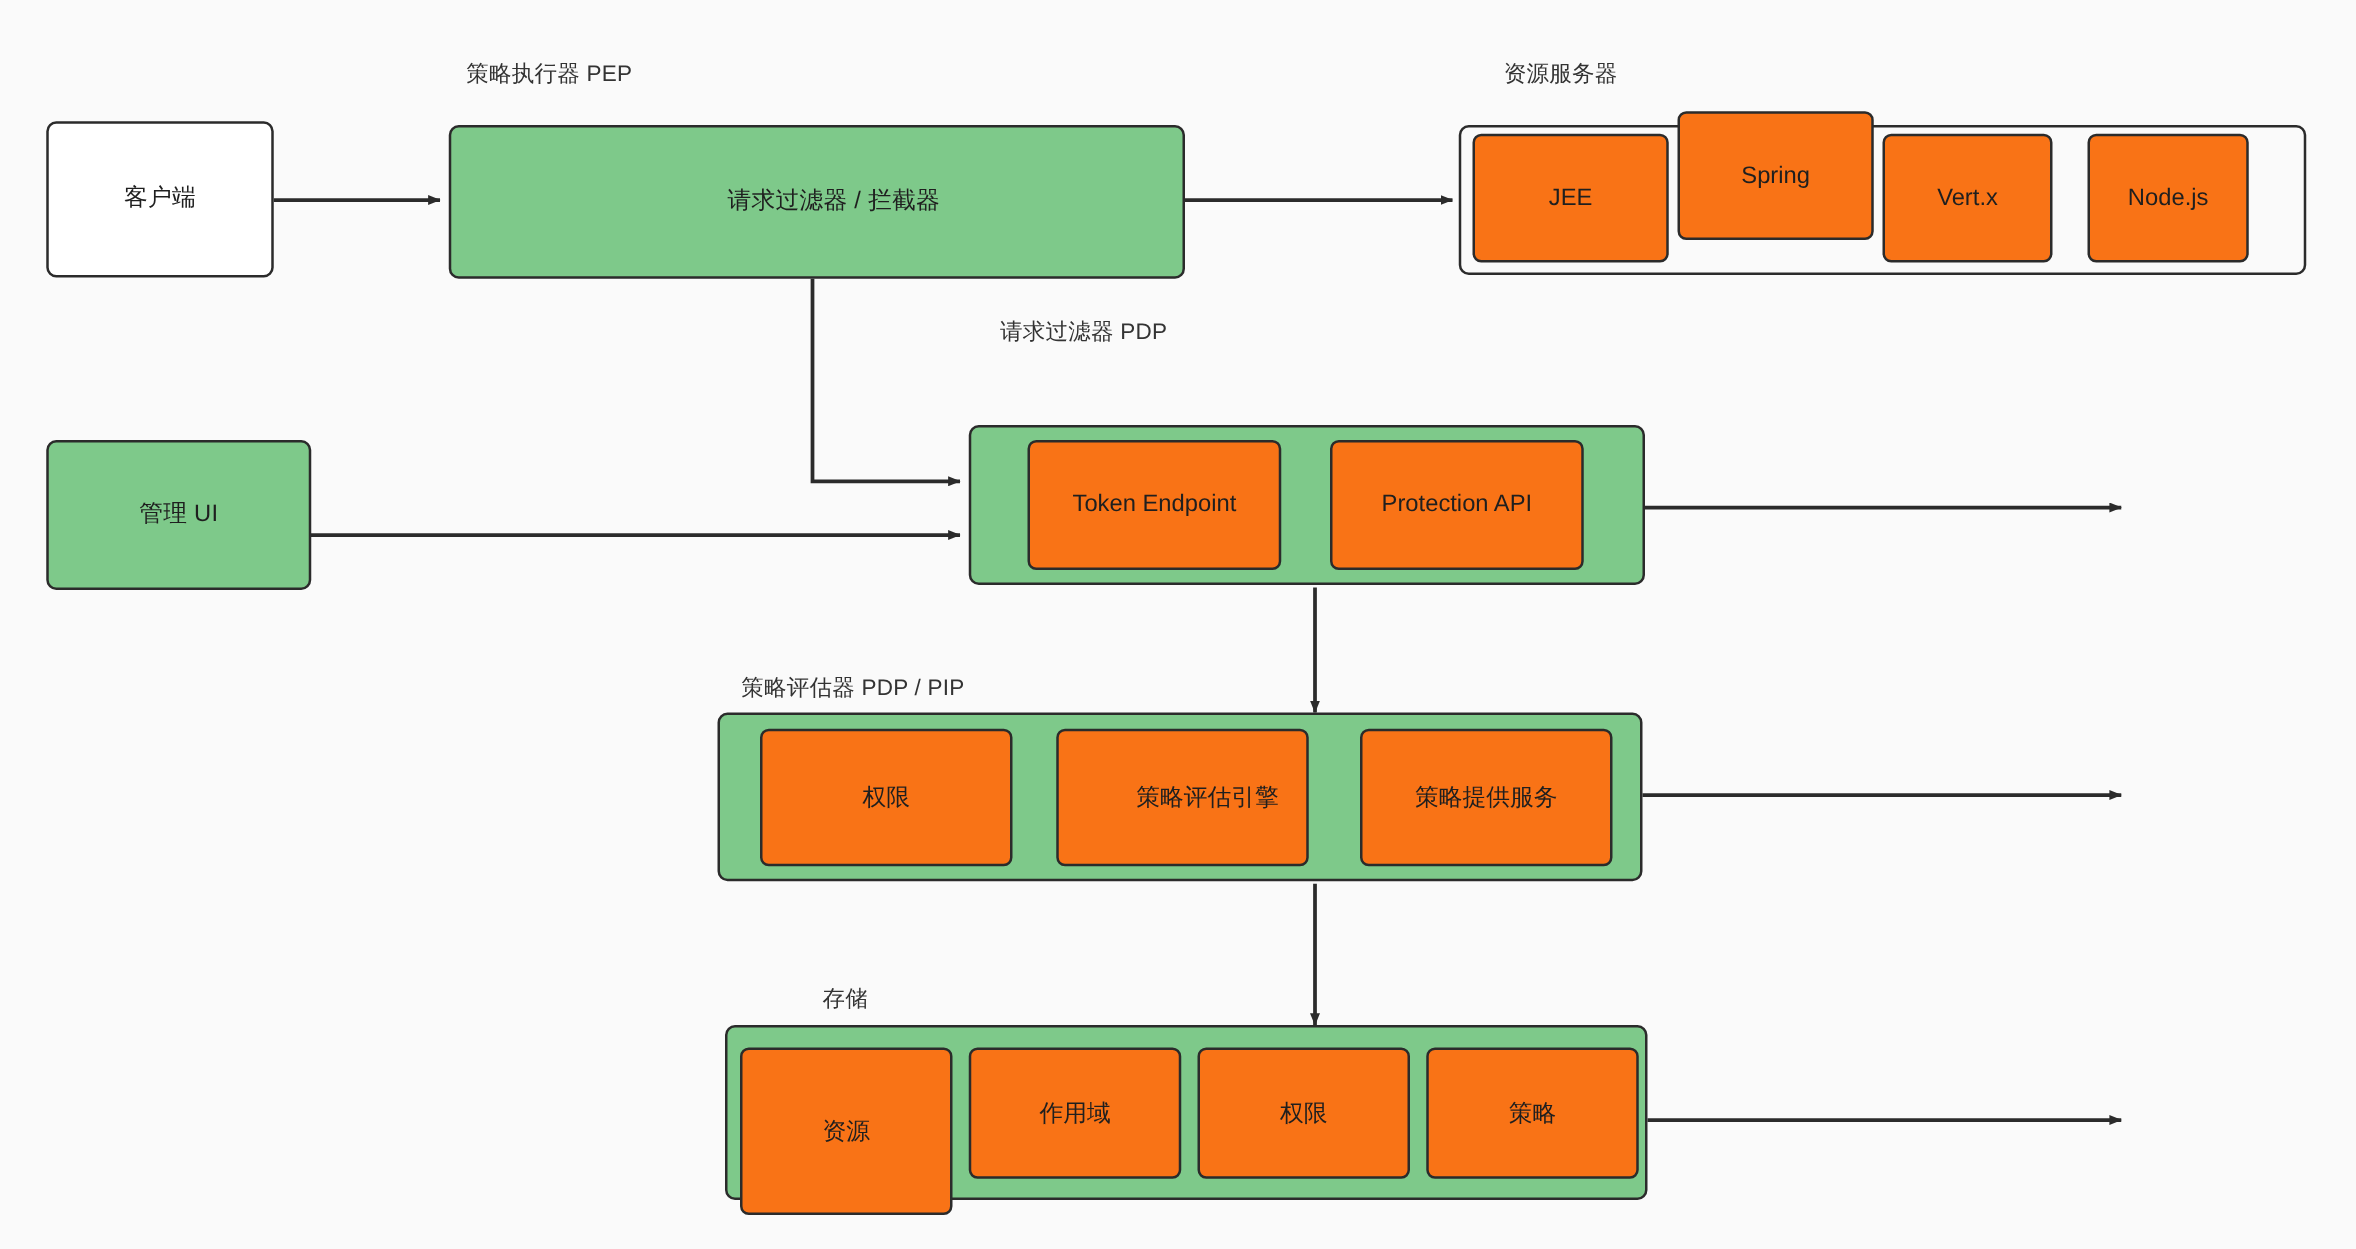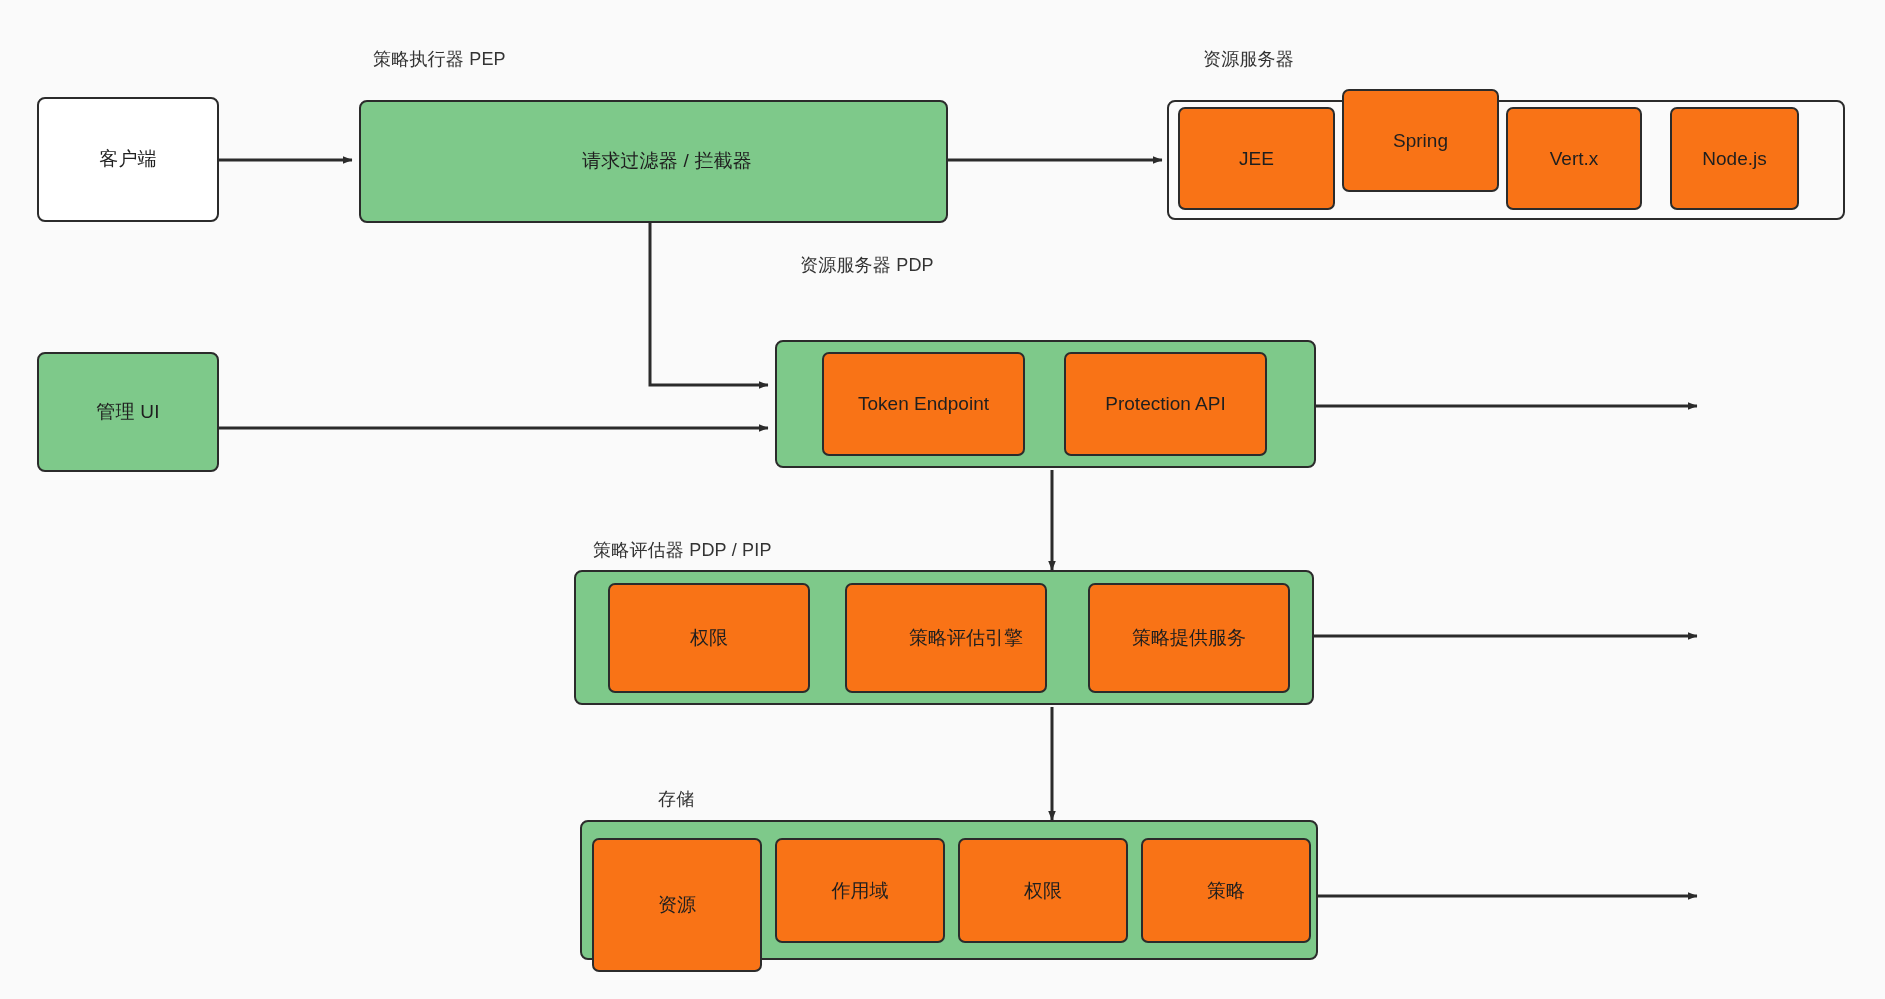--- a/index.html
+++ b/index.html
@@ -105,23 +105,23 @@
   <div class="node green" style="left:359px; top:100px; width:589px; height:123px;padding-left:27px;">请求过滤器 / 拦截器</div>
 
   <div class="grouplabel" style="left:1203px; top:47px;">资源服务器</div>
 
   <div class="node plain" style="left:1167px; top:100px; width:678px; height:120px;"></div>
   <div class="inner" style="left:1178px; top:107px; width:157px; height:103px;">JEE</div>
   <div class="inner" style="left:1342px; top:89px; width:157px; height:103px;text-align:right;">Spring</div>
   <div class="inner" style="left:1506px; top:107px; width:136px; height:103px;">Vert.x</div>
   <div class="inner" style="left:1670px; top:107px; width:129px; height:103px;">Node.js</div>
 
-  <div class="grouplabel" style="left:800px; top:253px;">资源服务器 PDP</div>
+  <div class="grouplabel" style="left:800px; top:253px;">请求过滤器 PDP</div>
 
-  <div class="node green" style="left:37px; top:352px; width:182px; height:120px;">管理 UI</div>
+  <div class="node green" style="left:37px; top:352px; width:212px; height:120px;">管理 UI</div>
 
   <div class="node green" style="left:775px; top:340px; width:541px; height:128px;"></div>
   <div class="inner" style="left:822px; top:352px; width:203px; height:104px;">Token Endpoint</div>
   <div class="inner" style="left:1064px; top:352px; width:203px; height:104px;">Protection API</div>
 
 
   <div class="grouplabel" style="left:593px; top:538px;">策略评估器 PDP / PIP</div>
 
   <div class="node green" style="left:574px; top:570px; width:740px; height:135px;"></div>
   <div class="inner" style="left:608px; top:583px; width:202px; height:110px;">权限</div>

